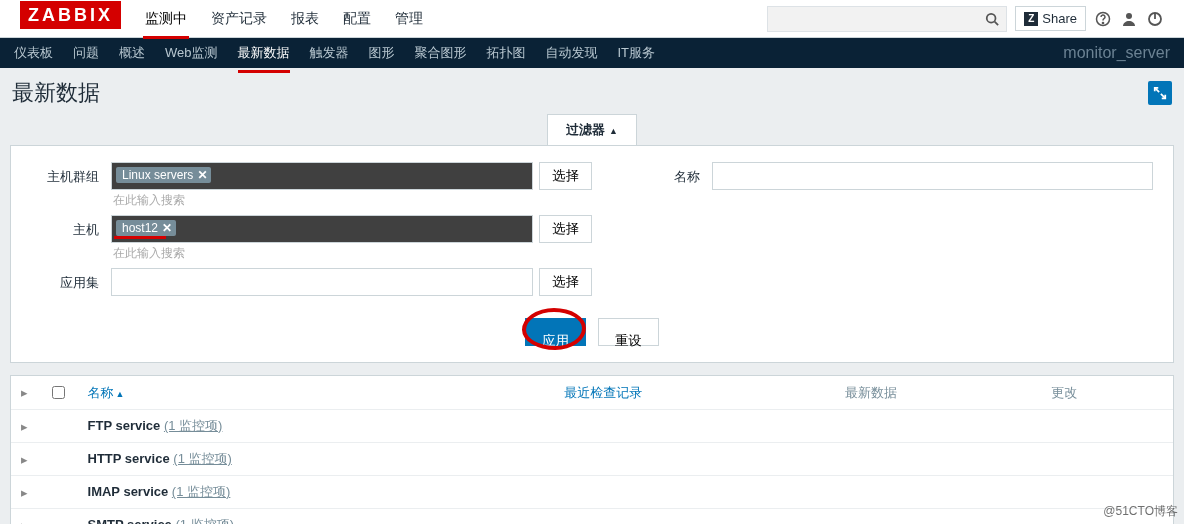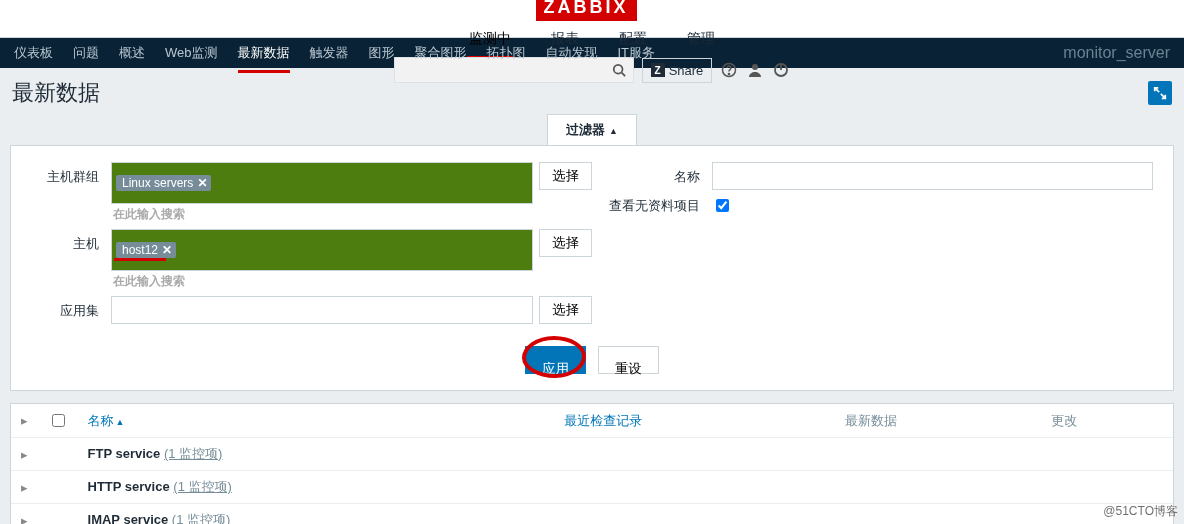--- a/index.html
+++ b/index.html
@@ -12,24 +12,24 @@
     --bg: #ebeef0;
     --border: #ccd5d9;
     --red-underline: #d40000;
     --tag-bg: #768d99;
   }
   * { box-sizing: border-box; }
   html,body { margin:0; padding:0; font-family: Arial, Helvetica, sans-serif; font-size:13px; color:var(--text);}
   body { background:var(--bg); width:1184px; height:524px; overflow:hidden; position:relative;}
 
   
-  .topbar { height:38px; background:#fff; display:flex; align-items:center; border-bottom:1px solid var(--border); padding:0 20px;flex-direction:column;}
+  .topbar { height:38px; background:#fff; display:flex; align-items:center; border-bottom:1px solid var(--border); padding:0 20px;}
   .logo { margin-right:12px;}
   .logo span { background:#d40000; color:#fff; font-weight:bold; letter-spacing:3px; padding:4px 8px; font-size:18px; position:relative; top:-3px;}
-  .topnav { display:flex; gap:16px; flex:1;}
+  .topnav { display:flex; gap:0; flex:1;}
   .topnav a { padding:9px 12px; color:var(--dark); font-size:14px; text-decoration:none; position:relative;}
   .topnav a.active { color:#000; }
   .red-underline { display:block; height:3px; background:var(--red-underline); position:absolute; left:10px; right:10px; bottom:-2px;}
   .topnav a.active::after { content:""; position:absolute; left:50%; margin-left:-6px; bottom:-12px; border:6px solid transparent; border-bottom-color:#0a2236;}
   .top-actions { display:flex; align-items:center; gap:8px;}
   .search {position:relative;}
   .search input { border:1px solid #dde2e6; background:#f2f2f2; height:26px; width:240px; padding:0 28px 0 8px;}
   .icon-btn { width:18px; height:18px; display:inline-flex; align-items:center; justify-content:center; color:var(--dark); cursor:pointer;}
   svg { display:block; }
   .sharebtn { display:flex; align-items:center; border:1px solid var(--border); padding:4px 8px; gap:4px;}
@@ -50,24 +50,24 @@
   
   .content { padding:0 10px; }
   .filter-tab-wrap { display:flex; justify-content:center;}
   .filter-tab { background:#fff; border:1px solid var(--border); border-bottom:none; padding:6px 18px; font-size:13px;font-weight:bold;}
   .tri { font-size:9px; margin-left:4px;}
   .filter { background:#fff; border:1px solid var(--border); padding:16px 20px;}
   .filter-row { display:flex; }
   .filter-col { flex:1;}
   .form-line { display:flex; align-items:flex-start; margin-bottom:6px;}
   .form-label { width:80px; text-align:right; padding:6px 12px 0 0; color:var(--dark);}
-  .multiselect { flex:1; border:1px solid var(--border); min-height:28px; padding:12px 4px; background:#4d7c0f;}
+  .multiselect { flex:1; border:1px solid var(--border); min-height:28px; padding:4px 4px; background:#404040;}
   .tag { display:inline-flex; align-items:center; background:var(--tag-bg); color:#fff; border-radius:2px; padding:1px 4px 1px 6px; font-size:12px; gap:4px;}
   .tag .x { cursor:pointer; font-weight:bold;}
-  .ms-inputline { color:#aaa; font-size:12px; padding:2px 0 0 2px;font-weight:bold;}
+  .ms-inputline { color:#aaa; font-size:12px; padding:2px 0 0 2px;}
   .select-btn { border:1px solid var(--border); height:28px; padding:0 12px; margin-left:6px; background:#fff; cursor:pointer;}
   .text-input { border:1px solid var(--border); height:28px; padding:2px 6px; background:#fff;}
   .checkbox-line { display:flex; align-items:center; margin-bottom:6px;}
   .checkbox-line label { width:auto; text-align:right; padding-right:12px; color:var(--dark);}
   .filter-actions { display:flex; justify-content:center; gap:12px; margin-top:16px;}
   .btn { padding:13px 16px; border:1px solid var(--border); background:#fff; cursor:pointer; height:28px;}
   .btn.primary { background:var(--accent-blue); color:#fff; border-color:var(--accent-blue);}
 
   
   .annot-circle { position:absolute; border:4px solid #d40000; border-radius:50% 50% 48% 52% / 52% 48% 52% 48%; width:64px; height:42px; pointer-events:none;}
@@ -91,20 +91,21 @@
 </style>
 </head>
 <body>
 
 <div class="topbar">
   <div class="logo">
     <span>ZABBIX</span>
   </div>
   <nav class="topnav">
     <a href="#" class="active"><span>监测中</span><span class="red-underline"></span></a>
+    <a href="#">资产记录</a>
     <a href="#">报表</a>
     <a href="#">配置</a>
     <a href="#">管理</a>
   </nav>
   <div class="top-actions">
     <div class="search">
       <input placeholder="" style="">
       <span class="icon-btn" style="position:absolute;right:6px;top:4px;">
         <svg width="14" height="14" viewBox="0 0 16 16" fill="none" stroke="#555" stroke-width="2">
             <circle cx="7" cy="7" r="5"></circle>
@@ -209,24 +210,20 @@
           <input class="text-input" style="flex: 1 1 0%;" value="">
           <button class="select-btn">选择</button>
         </div>
       </div>
 
       <div class="filter-col">
         <div class="form-line">
           <label class="form-label" style="width:120px;">名称</label>
           <input class="text-input" style="flex: 1 1 0%;" value="">
         </div>
-        <div class="checkbox-line">
-          <label style="width:120px;">查看无资料项目</label>
-          <input type="checkbox" checked="" style="">
-        </div>
       </div>
     </div>
 
     <div class="filter-actions" style="position:relative;">
       <button class="btn primary">应用</button>
       <button class="btn">重设</button>
       <span class="annot-circle" style="left:calc(50% - 70px); top:-10px;"></span>
     </div>
   </div>
 

